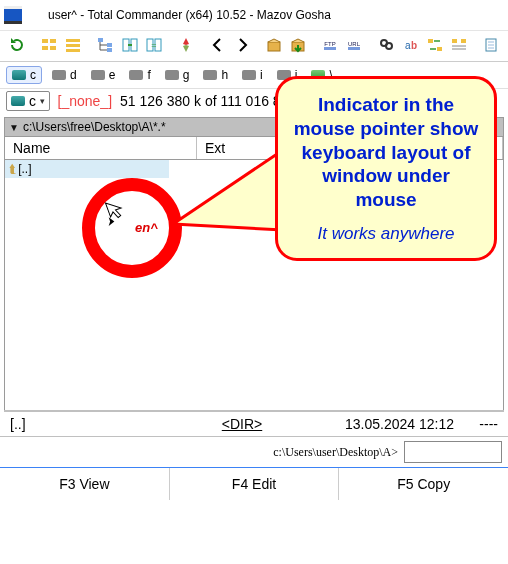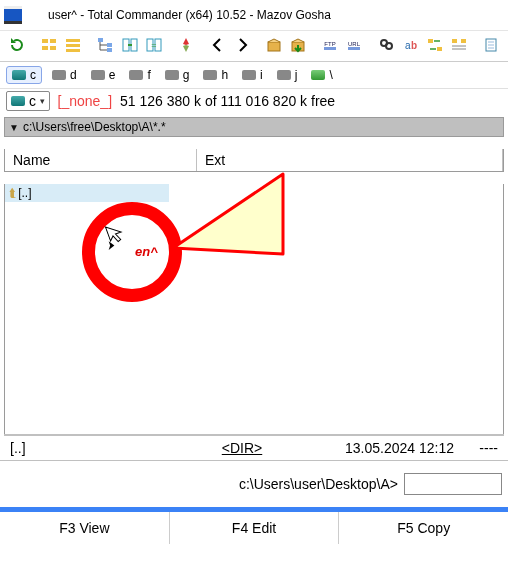--- a/index.html
+++ b/index.html
@@ -66,21 +66,21 @@
   .freeinfo { color:#000; font-size:14px; }
 
   .pathbar {
     background:#bfbfbf; margin:2px 4px 0 4px; padding:2px 4px;
     display:flex; align-items:center; font-size:12px;
     border:1px solid #9a9a9a;
   }
   .pathbar .tri { font-size:10px; margin-right:4px; color:#111; }
 
   .listheader {
-    display:flex; border:1px solid #9a9a9a; border-top:none; margin:12px 4px;
+    display:flex; border:1px solid #9a9a9a; border-top:none; margin:0 4px;
     background:#fff; font-size:14px;
   }
   .listheader .col {
     border-right:1px solid #c0c0c0; padding:3px 8px;
   }
   .listheader .col-name { width:175px; }
   .listheader .col-ext { flex:1; }
 
   .filelist {
     margin:0 4px; border-left:1px solid #9a9a9a; border-right:1px solid #9a9a9a;
@@ -129,30 +129,30 @@
   .statusbar {
     display:flex; align-items:center; padding:4px 6px; font-size:14px;
     border-top:1px solid #c0c0c0; margin:0 4px;
   }
   .statusbar .s1 { flex:0 0 180px; }
   .statusbar .s2 { flex:1; text-align:center;text-decoration:underline; }
   .statusbar .s3 { flex:0 0 160px; text-align:right; }
   .statusbar .s4 { flex:0 0 44px; text-align:right; color:#000; }
 
   .cmdline {
-    display:flex; align-items:center; padding:12px 6px; font-size:14px; gap:6px;
-    border-top:1px solid #c0c0c0; margin:0 0;
+    display:flex; align-items:center; padding:4px 6px; font-size:12px; gap:6px;
+    border-top:1px solid #c0c0c0; margin:0 0;font-family:Liberation Serif, serif;
   }
   .cmdline .prompt { text-align:right; flex:1; }
   .cmdline .input {
     flex:0 0 96px; border:1px solid #888; height:20px; background:#fff;
   }
 
   .fkeys {
-    display:flex; border-top:5px solid #3b82f6; font-size:14px; text-align:center;
+    display:flex; border-top:1px solid #3b82f6; font-size:14px; text-align:center;
   }
   .fkeys .fk {
     flex:1; padding:8px 0; border-right:1px solid #ccc; background:#fff;
   }
   .fkeys .fk:last-child { border-right:none; }
 
   svg.icon { width:16px; height:16px; }
 </style>
 </head>
 <body>
@@ -365,20 +365,24 @@
         </svg>
     </div>
     <div class="cursor-en">en^</div>
 
     <div class="callout-tail">
       <svg width="120" height="70">
           <path d="M0 24 L110 -50 L110 30 Z" fill="#ffffcc" stroke="#f00" stroke-width="3" stroke-linejoin="round"></path>
         </svg>
     </div>
 
+    <div class="callout">
+      <div class="head">Indicator in the mouse pointer show keyboard layout of window under mouse</div>
+      <div class="sub">It works anywhere</div>
+    </div>
   </div>
 
   <div class="sep-h"></div>
 
   <div class="statusbar">
     <div class="s1">[..]</div>
     <div class="s2">&lt;DIR&gt;</div>
     <div class="s3">13.05.2024 12:12</div>
     <div class="s4">----</div>
   </div>

